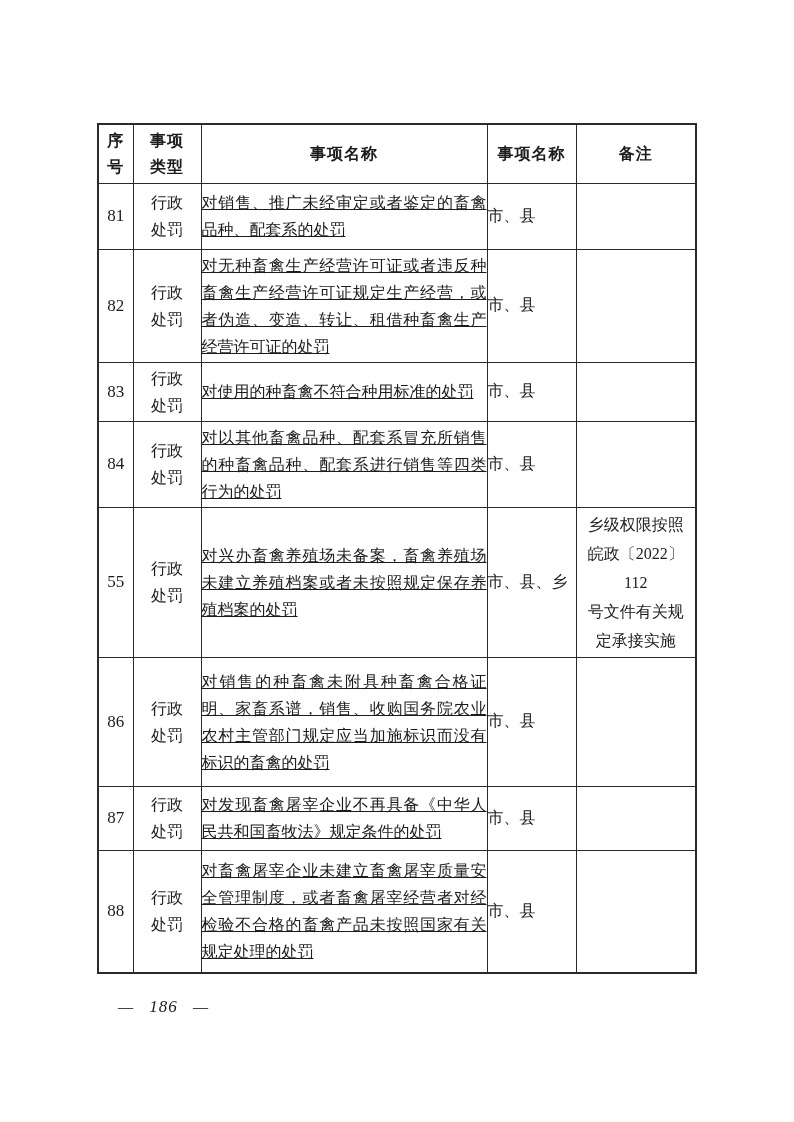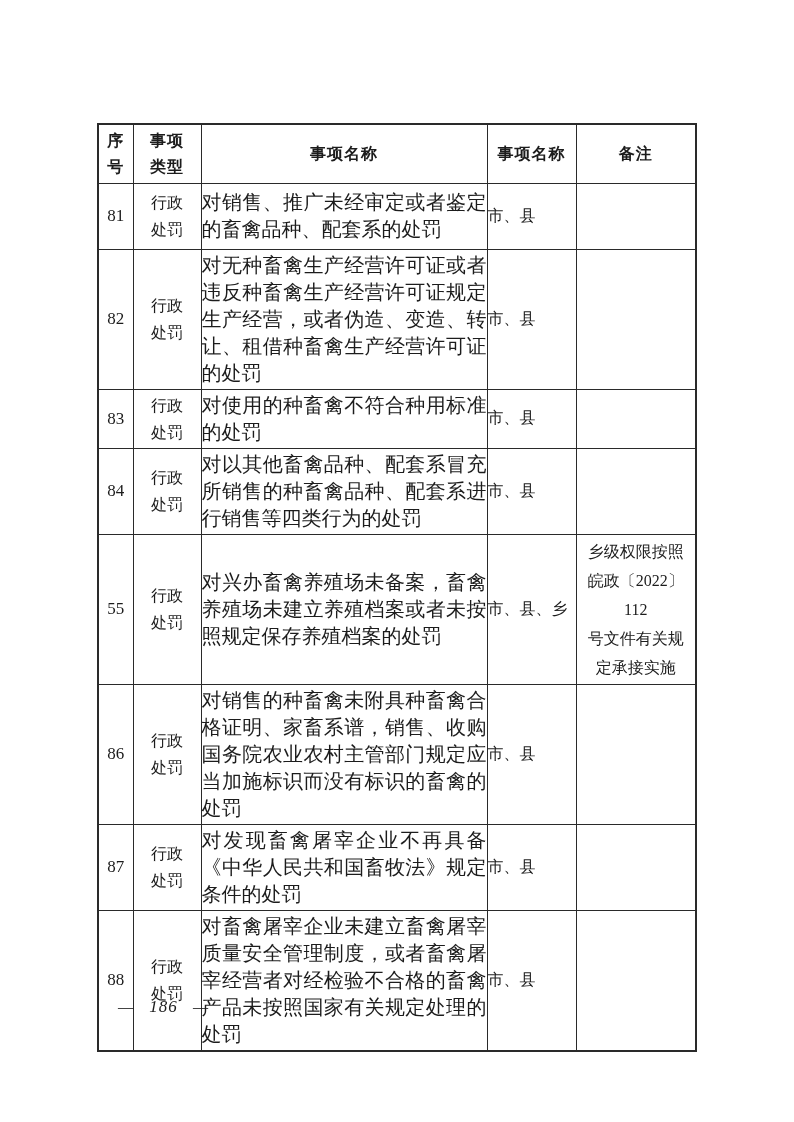--- a/index.html
+++ b/index.html
@@ -42,25 +42,26 @@
     font-size: 17px;
     margin-top: 44px;
   }
   td.c-type {
     text-align: center;
     font-size: 16px;
     line-height: 27px;
     white-space: pre-line;
   }
   td.c-name {
-    font-size: 20px;
+    font-size: 16px;
     line-height: 27px;
     text-align: justify;
     text-justify: inter-ideograph;
     padding: 4px 7px;
+    text-decoration: underline;
   }
   td.c-level {
     text-align: left;
     font-size: 16px;
     padding: 2px 2px;
   }
   td.c-note {
     font-size: 16px;
     line-height: 29px;
     white-space: pre-line;

